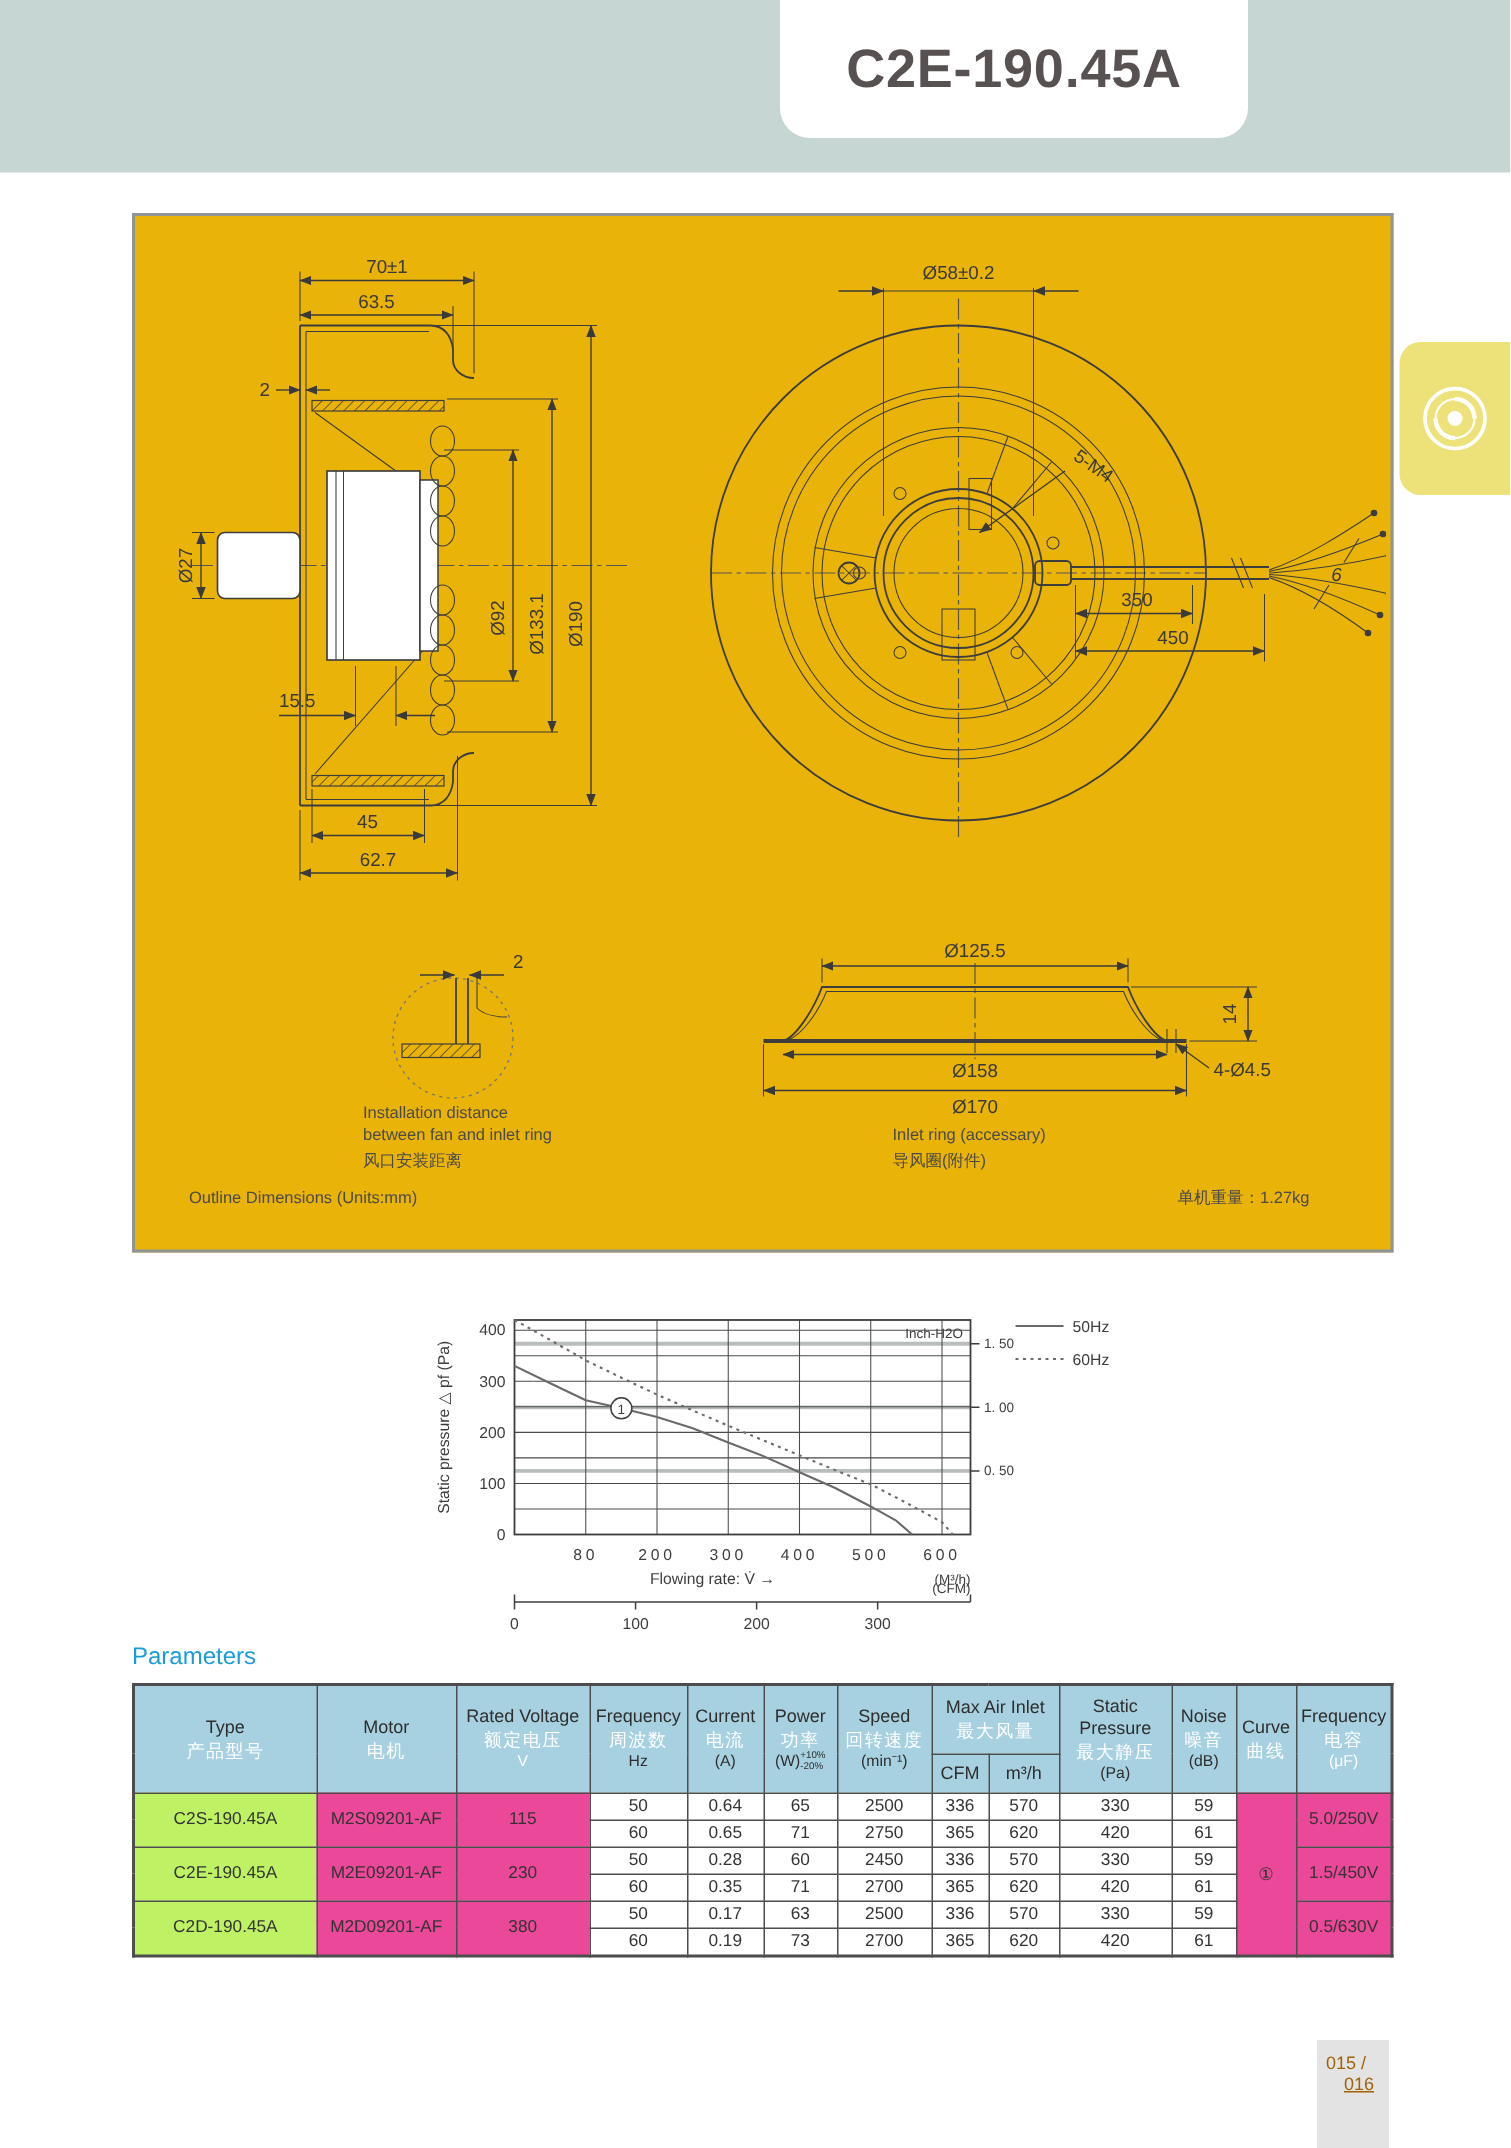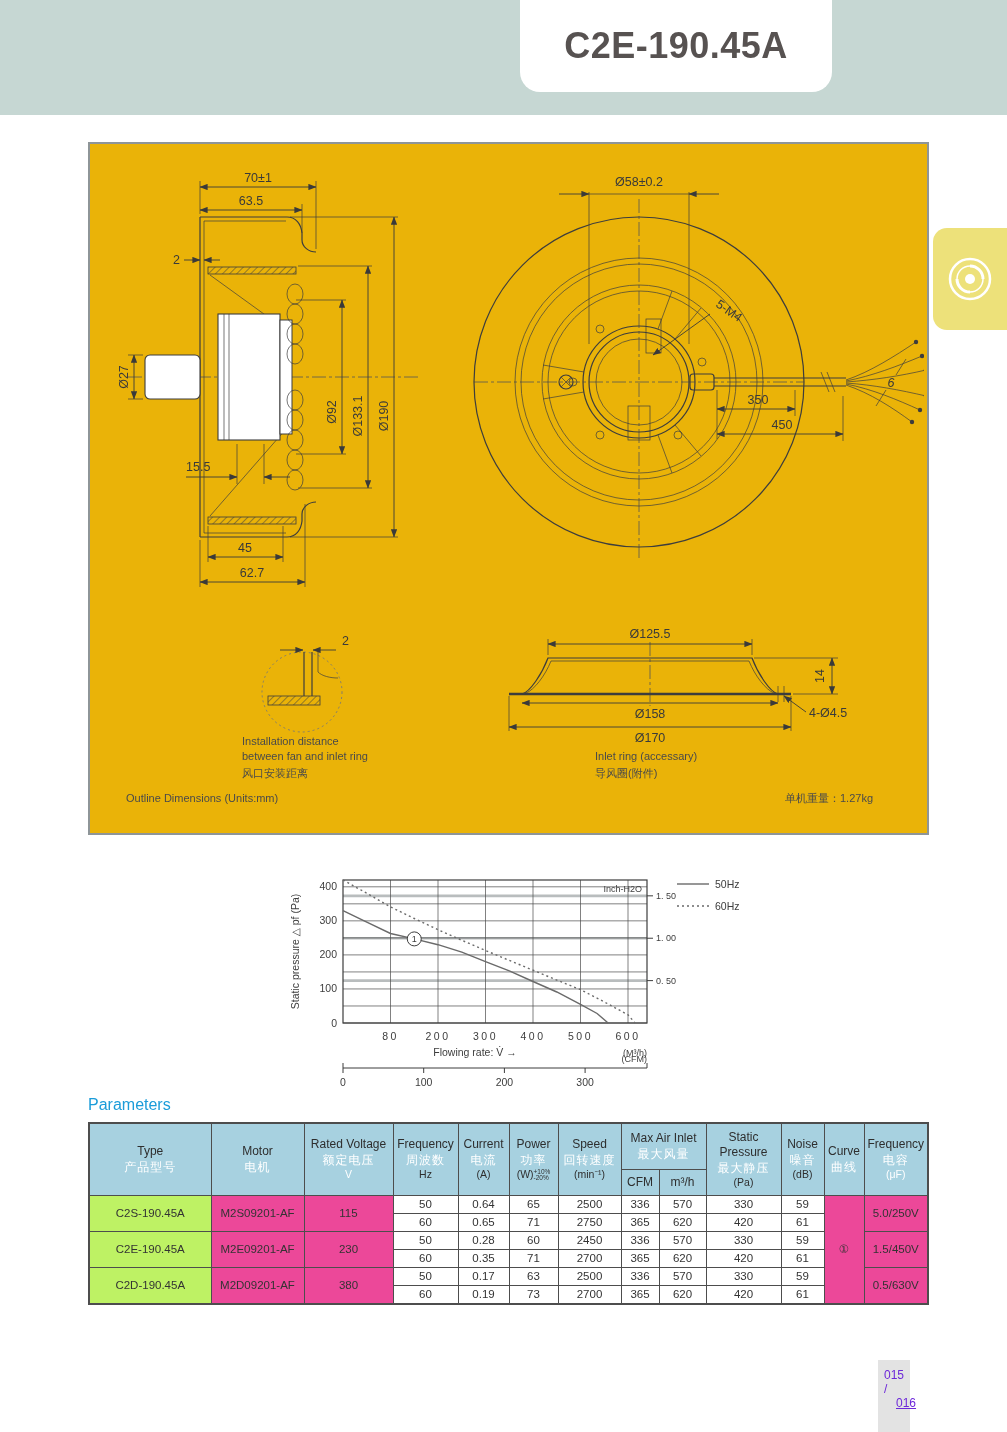--- a/index.html
+++ b/index.html
@@ -39,22 +39,22 @@
   .hb .cn{color:#ffffff;font-size:12px;line-height:16px;letter-spacing:1px;}
   .hb .unit{color:#2e2e2e;font-size:10.5px;line-height:13px;}
   .hb .unit.w{color:#ffffff;}
   .tol{display:inline-flex;flex-direction:column;font-size:6.5px;line-height:6.5px;vertical-align:middle;text-align:left;}
   .c-blue{background:#bef264;}
   .c-gray{background:#ec4899;}
   .ptable tbody td{height:17px;}
   .row1h{height:46px;}
   .row2h{height:26px;}
   
-  .page-number{position:absolute;left:878px;top:1360px;width:32px;height:72px;background:#e3e3e3;
-               font-size:12px;color:#6d28d9;padding-top:8px;box-sizing:border-box;}
+  .page-number{position:absolute;left:878px;top:1360px;width:48px;height:72px;background:#e3e3e3;
+               font-size:12px;color:#a16207;padding-top:8px;box-sizing:border-box;}
   .page-number .pn1{padding-left:6px;}
   .page-number .pn2{padding-left:18px;text-decoration:underline;}
 </style>
 </head>
 <body>
 
 <div class="page">
 
   <header class="band">
     <div class="title-box">

